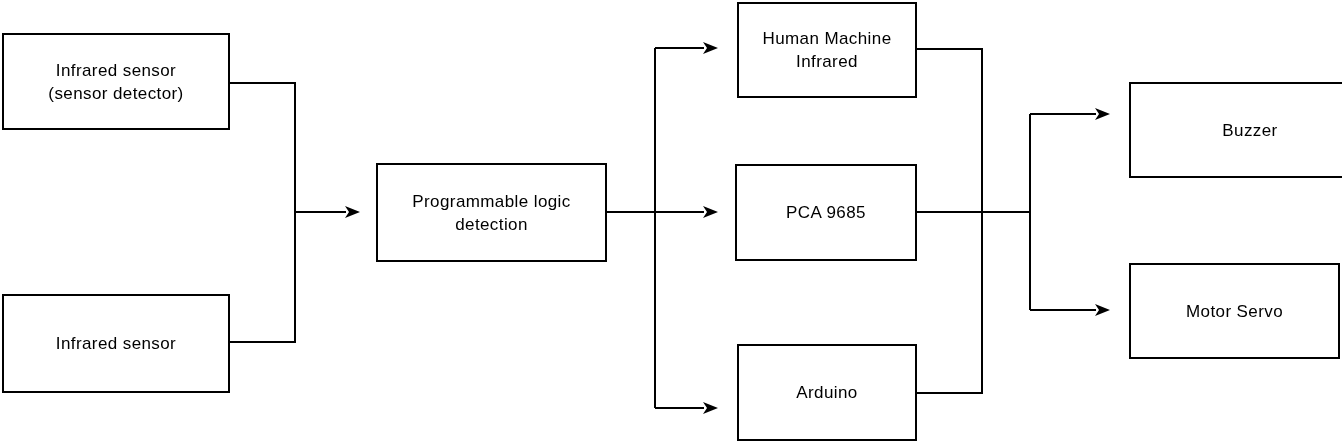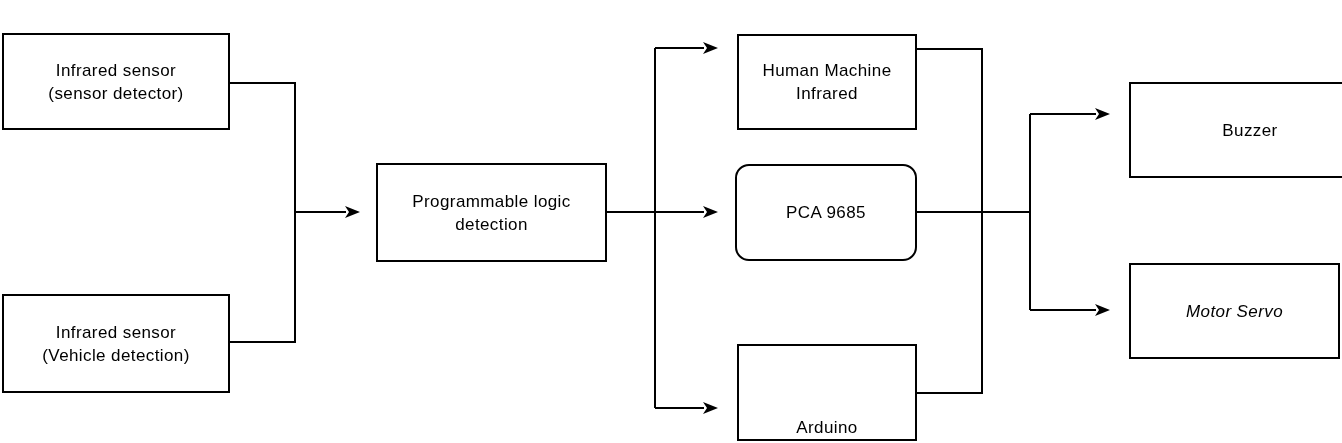--- a/index.html
+++ b/index.html
@@ -28,25 +28,25 @@
     text-align: center;
     font-size: 17px;
     line-height: 23px;
     letter-spacing: 0.4px;
     color: #000000;
   }
   
   .n-train   { left: 2px;    top: 33px;  width: 228px; height: 97px; }
   .n-vehicle { left: 2px;    top: 294px; width: 228px; height: 99px; }
   .n-plc     { left: 376px;  top: 163px; width: 231px; height: 99px; }
-  .n-hmi     { left: 737px;  top: 2px;   width: 180px; height: 96px; margin-top: 32px; }
-  .n-pca     { left: 735px;  top: 164px; width: 182px; height: 97px; border-radius: 14px; }
-  .n-arduino { left: 737px;  top: 344px; width: 180px; height: 97px; justify-content: flex-end; }
+  .n-hmi     { left: 737px;  top: 2px;   width: 180px; height: 96px; }
+  .n-pca     { left: 735px;  top: 164px; width: 182px; height: 97px; }
+  .n-arduino { left: 737px;  top: 344px; width: 180px; height: 97px; }
   .n-buzzer  { left: 1129px; top: 82px;  width: 242px; height: 96px; }
-  .n-motor   { left: 1129px; top: 263px; width: 211px; height: 96px; font-style: italic; }
+  .n-motor   { left: 1129px; top: 263px; width: 211px; height: 96px; }
 </style>
 </head>
 <body>
 
 <div class="canvas">
 
   <svg class="wires" viewBox="0 0 1342 443" xmlns="http://www.w3.org/2000/svg">
     <defs>
       <marker id="arrow" markerUnits="userSpaceOnUse" markerWidth="18" markerHeight="14" refX="1" refY="6" orient="auto">
         <path d="M0,0 L15,6 L0,12 L4,6 Z" fill="#000000"></path>
@@ -76,21 +76,20 @@
     </g>
   </svg>
 
   <div class="node n-train">
     <span>Infrared sensor</span>
     <span>(sensor detector)</span>
   </div>
 
   <div class="node n-vehicle">
     <span>Infrared sensor</span>
-    <span>(Vehicle detection)</span>
   </div>
 
   <div class="node n-plc">
     <span>Programmable logic</span>
     <span>detection</span>
   </div>
 
   <div class="node n-hmi">
     <span>Human Machine</span>
     <span>Infrared</span>

